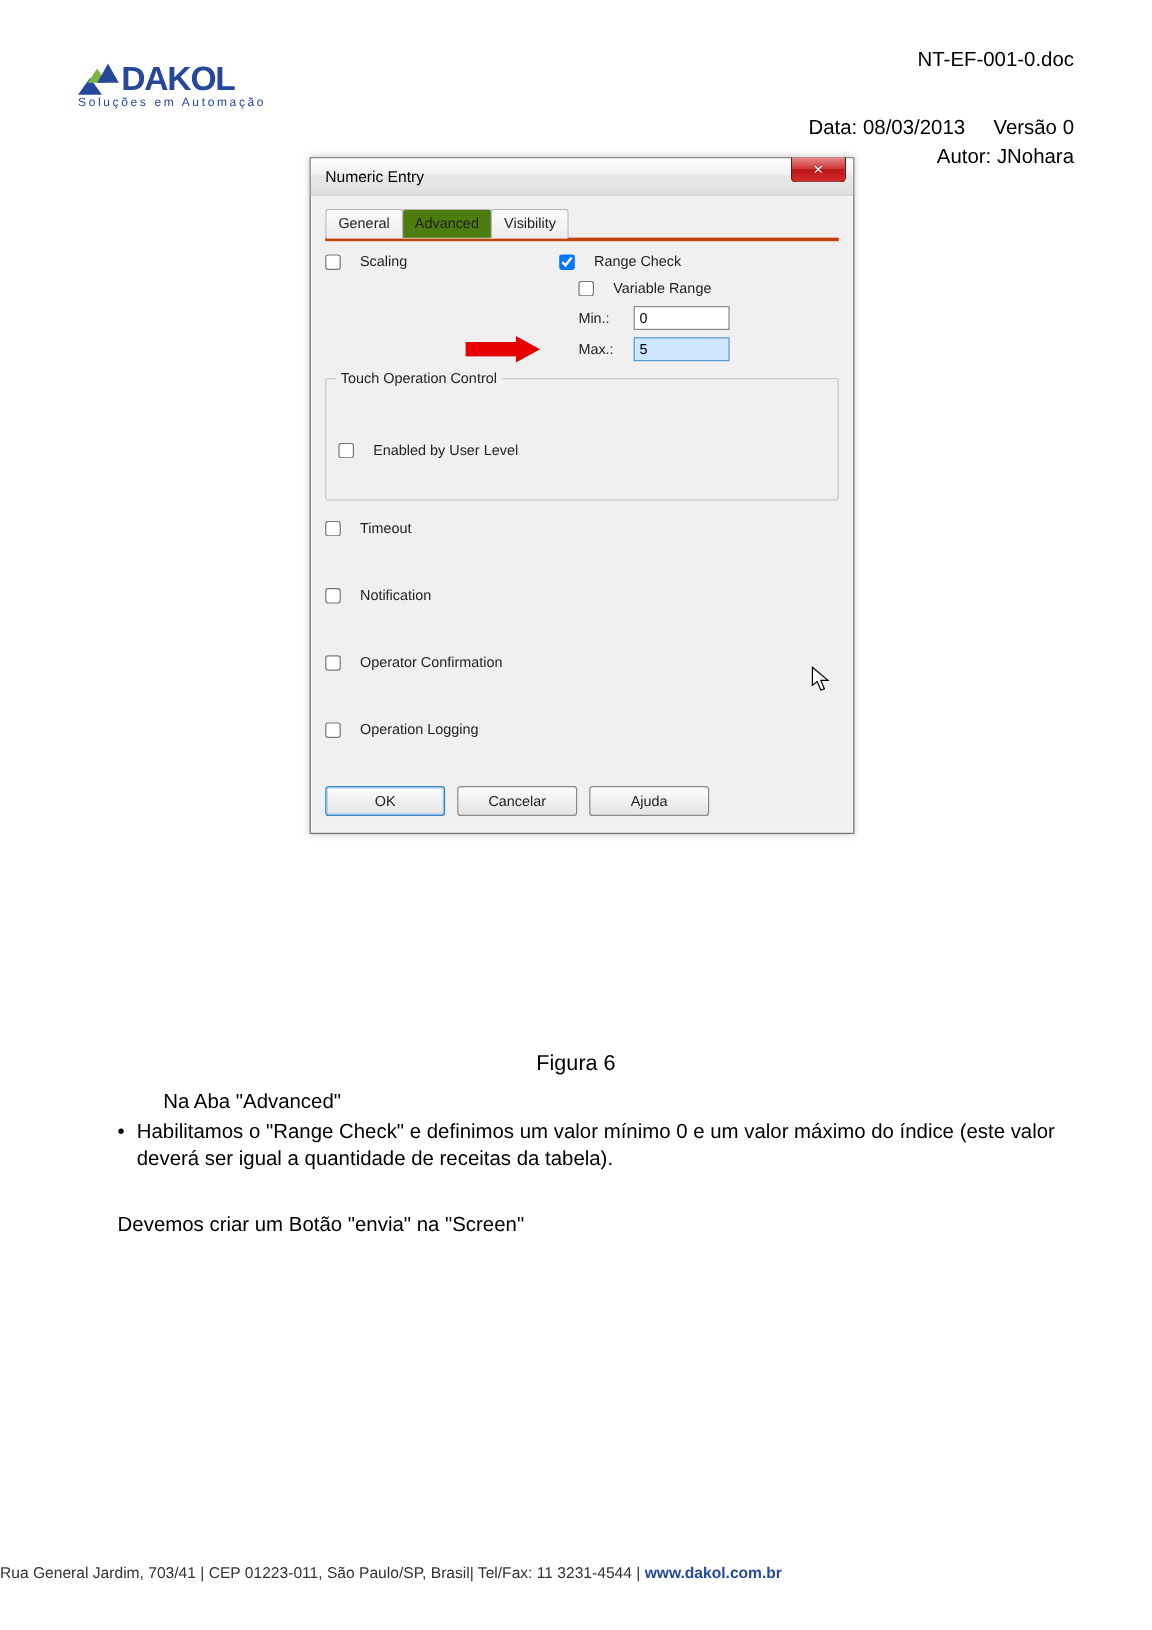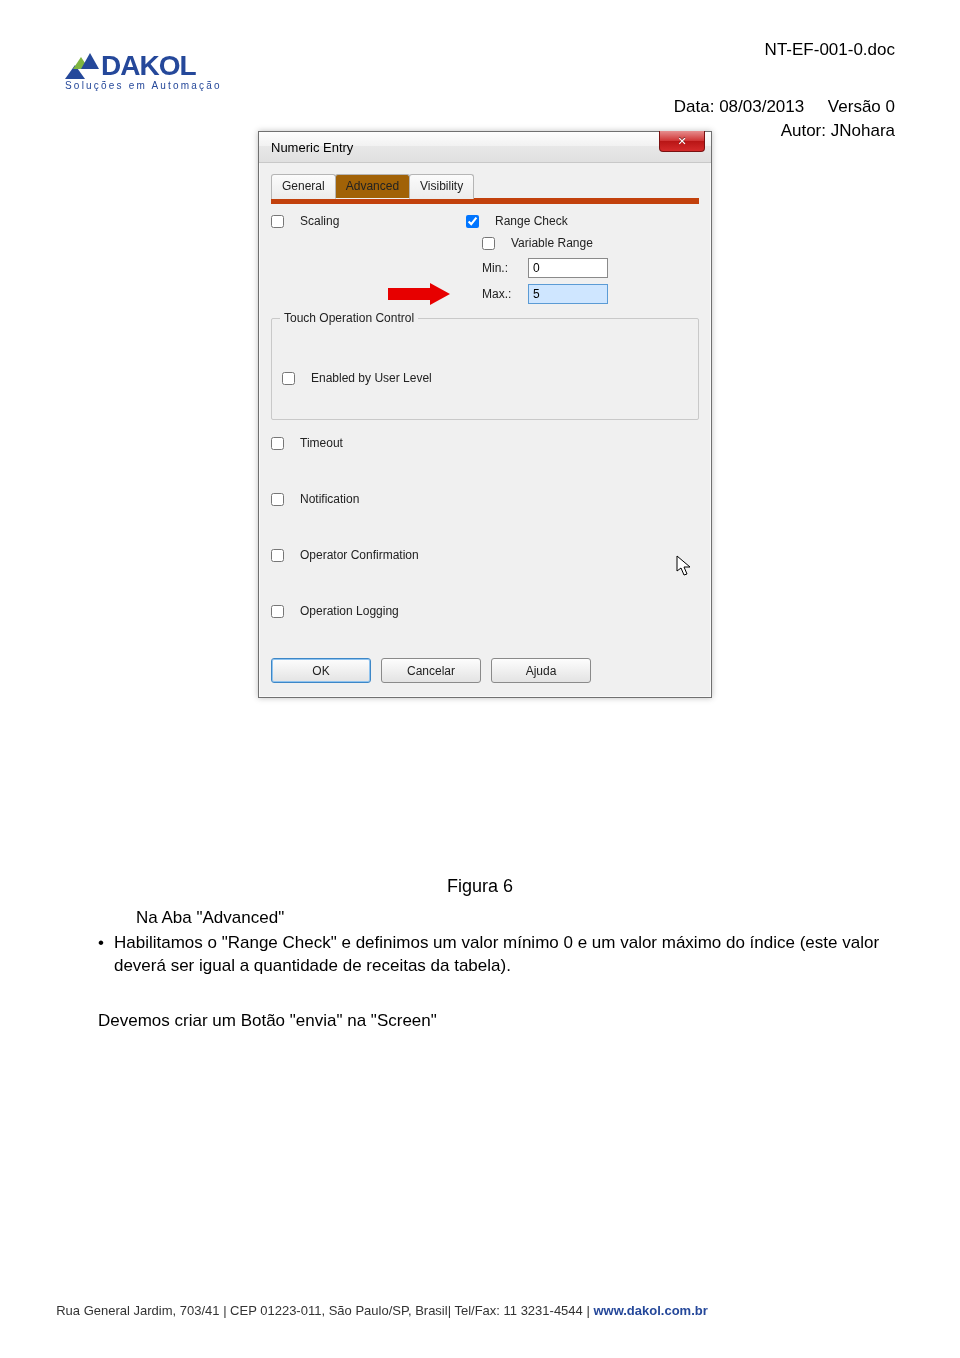--- a/index.html
+++ b/index.html
@@ -13,23 +13,23 @@
 .logo-mark .a{left:0;top:12px;border-left:10px solid transparent;border-right:10px solid transparent;border-bottom:14px solid #25489a}
 .logo-mark .b{left:8px;top:4px;border-left:8px solid transparent;border-right:8px solid transparent;border-bottom:12px solid #7fb540}
 .logo-mark .c{left:16px;top:0;border-left:9px solid transparent;border-right:9px solid transparent;border-bottom:16px solid #25489a}
 .logo-text{font-size:28px;font-weight:900;color:#25489a;letter-spacing:-1px;font-family:Arial Black,Arial,sans-serif}
 .logo-sub{font-size:10px;color:#25489a;letter-spacing:2.2px;margin-top:-2px}
 .dialog-wrap{position:absolute;top:131px;left:258px;width:516px}
 .dialog{width:452px;background:#f0f0f0;border:1px solid #707070;box-shadow:0 0 6px rgba(0,0,0,0.25),inset 0 0 0 1px rgba(255,255,255,0.6)}
 .titlebar{height:30px;background:linear-gradient(180deg,#fdfdfd 0%,#f2f2f2 45%,#e8e8e8 46%,#e0e0e0 100%);border-bottom:1px solid #c8c8c8;position:relative;display:flex;align-items:center;padding-left:12px;font-size:13px}
 .close-btn{position:absolute;right:6px;top:-1px;width:44px;height:20px;background:linear-gradient(180deg,#e68e8e 0%,#d03636 48%,#b91616 52%,#d42a2a 100%);border:1px solid #7a1010;border-top:none;border-radius:0 0 4px 4px;color:#fff;display:flex;align-items:center;justify-content:center;font-size:11px;text-shadow:0 -1px 0 rgba(0,0,0,0.5);cursor:pointer}
 .body-area{padding:10px 12px 14px 12px;font-size:12px;color:#222}
-.tabs{display:flex;border-bottom:6px solid #c2410c;margin-bottom:10px}
+.tabs{display:flex;border-bottom:3px solid #c2410c;margin-bottom:10px}
 .tab{padding:4px 10px 5px;border:1px solid #b5b5b5;border-bottom:none;margin-right:-1px;background:linear-gradient(180deg,#fbfbfb,#ececec);border-radius:3px 3px 0 0;position:relative;top:1px;cursor:pointer}
-.tab.active{background:#a16207;border-bottom:1px solid #f0f0f0;top:1px;z-index:2}
+.tab.active{background:#4d7c0f;border-bottom:1px solid #f0f0f0;top:1px;z-index:2}
 .row-top{display:flex;align-items:flex-start}
 .col-left{width:195px}
 .cb{display:flex;align-items:flex-end;gap:16px;margin-bottom:8px}
 .cb input{width:13px;height:13px;margin:0}
 .range-block{flex:1}
 .field-row{display:flex;align-items:center;margin-top:6px;padding-left:16px;gap:8px}
 .field-label{width:38px;text-align:left}
 .field-row input.txt{width:80px;height:20px;border:1px solid #8a8a8a;padding:1px 4px;font-size:12px;box-sizing:border-box;background:#fff}
 .field-row input.txt.sel{background:#cfe6ff;border-color:#5b9bd5}
 .arrow{position:relative;width:62px;height:22px;margin:0 8px 0 0}
@@ -39,21 +39,21 @@
 .grp-title{position:absolute;top:-8px;left:8px;background:#f0f0f0;padding:0 4px;font-size:12px}
 .standalone-cb{margin-top:16px}
 .btn-row{display:flex;gap:10px;margin-top:40px}
 .btn{min-width:74px;height:23px;border:1px solid #8a8a8a;border-radius:3px;background:linear-gradient(180deg,#fdfdfd,#e3e3e3);font-size:12px;padding:0 12px;cursor:pointer;display:flex;align-items:center;justify-content:center}
 .btn.default{border-color:#3d87c7;box-shadow:0 0 0 1px #8fc3ef inset}
 .cursor{position:absolute;pointer-events:none}
 .caption{position:absolute;top:876px;left:0;width:960px;text-align:center;font-size:18px}
 .para-block{position:absolute;top:907px;left:98px;width:790px;font-size:17px;line-height:1.35}
 .bullet{font-size:17px;margin-right:10px}
 .para2{position:absolute;top:1011px;left:98px;font-size:17px}
-.footer{position:absolute;bottom:40px;left:0;width:764px;text-align:center;font-size:13px;color:#333}
+.footer{position:absolute;bottom:40px;left:0;width:764px;font-size:13px;color:#333}
 .footer a{color:#25489a;font-weight:bold;text-decoration:none}
 </style>
 </head>
 <body>
 
 <div class="page">
   <div class="header-docname">NT-EF-001-0.doc</div>
   <div class="header-meta">
     <div>
       <span>Data:</span>

